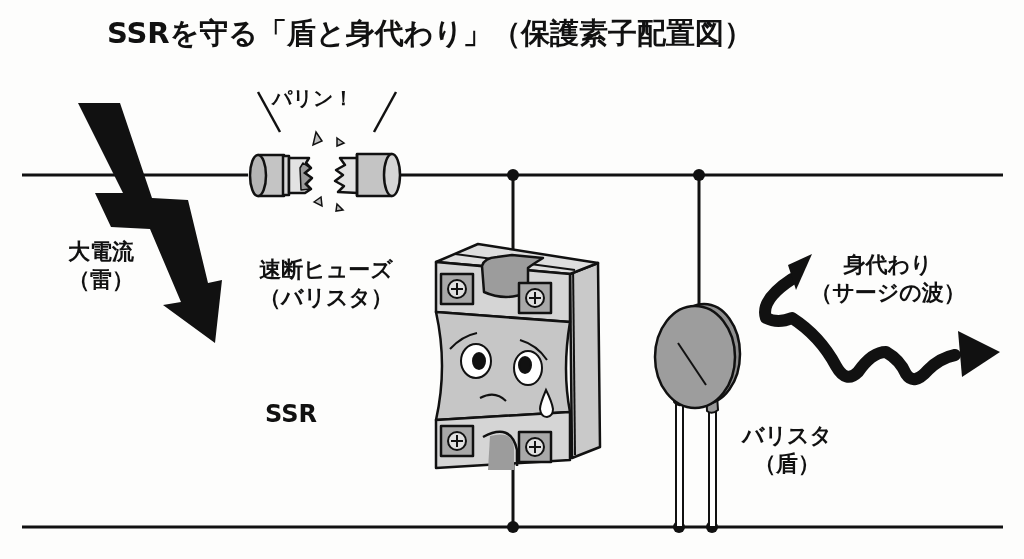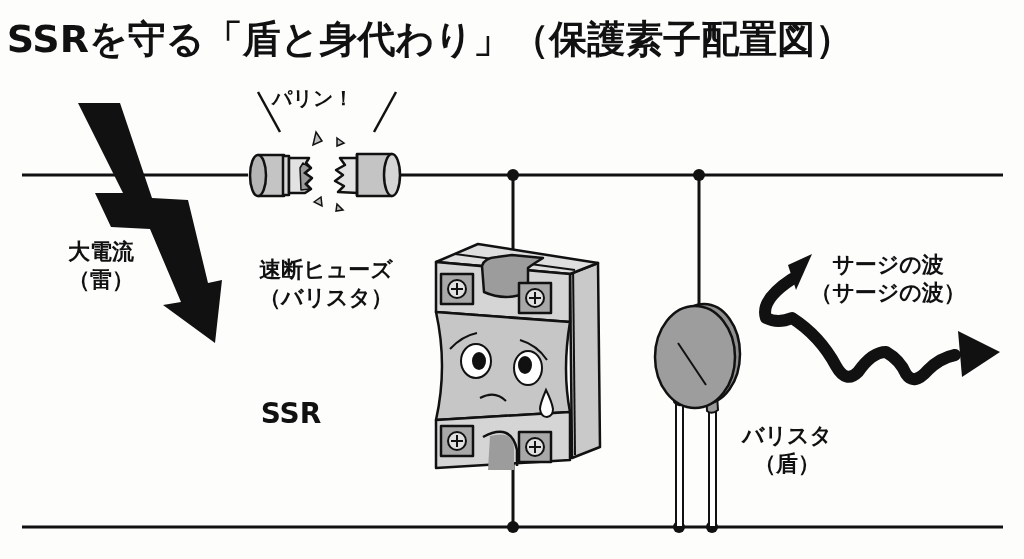--- a/index.html
+++ b/index.html
@@ -1,19 +1,19 @@
 <!DOCTYPE html>
 <html><head>
 <meta charset="utf-8">
 <style>
   html, body { margin: 0; padding: 0; background: #fdfdfc; }
   body { width: 1024px; height: 559px; position: relative; overflow: hidden;
          font-family: "DejaVu Sans", "Liberation Sans", sans-serif; color: #111; }
   .title { position: absolute; left: 0; width: 860px; top: 14px; text-align: center;
-           font-size: 38px; font-weight: bold; letter-spacing: 0px; }
+           font-size: 29px; font-weight: bold; letter-spacing: 0px; }
   .lbl { position: absolute; text-align: center; font-weight: bold; font-size: 22px; line-height: 28px; white-space: nowrap; }
   svg.diagram { position: absolute; left: 0; top: 0; }
 </style>
 </head>
 <body>
 
 <div class="title">SSRを守る「盾と身代わり」（保護素子配置図）</div>
 
 <svg class="diagram" width="1024" height="559" viewBox="0 0 1024 559">
 
@@ -133,24 +133,24 @@
   <div>速断ヒューズ</div>
   <div>（バリスタ）</div>
 </div>
 
 <div class="lbl" style="left:34px; top:238px; width:100px;text-align:right;">
   <div>大電流</div>
   <div>（雷）</div>
 </div>
 
 <div class="lbl" style="left:156px; top:400px; width:270px;">
-  <div style="font-size:28px;">SSR</div>
+  <div style="font-size:24px;">SSR</div>
 </div>
 
 <div class="lbl" style="left:732px; top:422px; width:110px;font-family:Liberation Serif, serif;">
   <div>バリスタ</div>
   <div>（盾）</div>
 </div>
 
 <div class="lbl" style="left:808px; top:251px; width:160px;">
-  <div>サージの波</div>
+  <div>身代わり</div>
   <div>（サージの波）</div>
 </div>
 
 </body></html>

